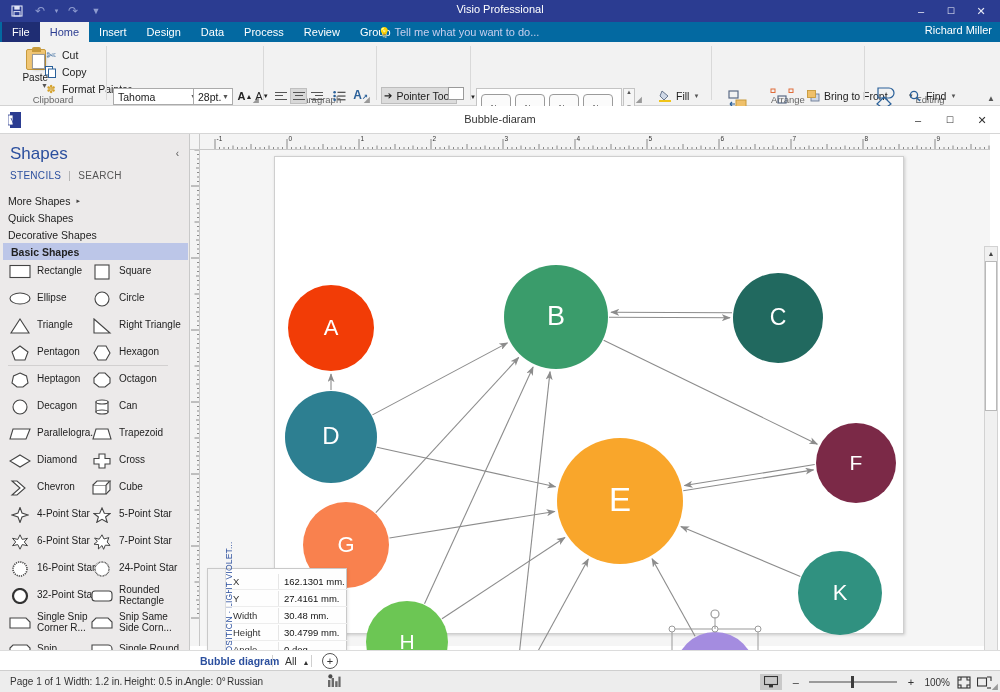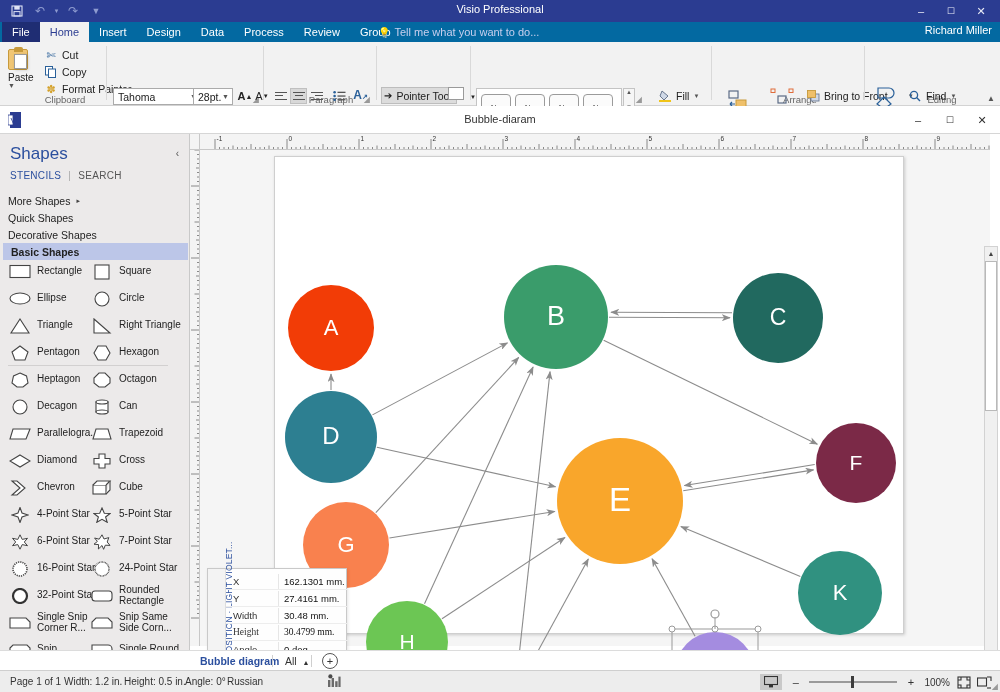--- a/index.html
+++ b/index.html
@@ -55,34 +55,34 @@
     position:absolute; right:8px; top:24px; font-size:11px; color:#ffffff;
   }
 
   
   .ribbon {
     position:absolute; left:0; top:42px; width:1000px; height:64px;
     background:#f2f2f2; border-bottom:1px solid #d3d3d3;
   }
   .rgroup { position:absolute; top:0; height:64px; }
   .rgroup .glabel {
-    position:absolute; bottom:1px; left:12px; width:100%; text-align:center;
+    position:absolute; bottom:1px; left:0; width:100%; text-align:center;
     font-size:9.5px; color:#666; white-space:nowrap;
   }
   .gsep {
     position:absolute; top:4px; width:1px; height:54px; background:#d9d9d9;
   }
   .dlg {
     position:absolute; bottom:2px; font-size:8px; color:#999;
   }
 
   
   .paste-btn {
     position:absolute; left:8px; top:3px; width:40px; height:52px;
-    display:flex; flex-direction:column; align-items:flex-start; justify-content:flex-start;
+    display:flex; flex-direction:column; align-items:flex-end; justify-content:flex-start;
     cursor:default;
   }
   .clipicon {
     width:22px; height:24px; position:relative; margin-top:2px;
   }
   .clipicon .board { position:absolute; left:0; top:2px; width:20px; height:21px; background:#f0c675; border:1px solid #c79a3c; border-radius:2px;}
   .clipicon .clip { position:absolute; left:6px; top:0px; width:9px; height:5px; background:#c79a3c; border-radius:2px 2px 0 0;}
   .clipicon .page { position:absolute; left:6px; top:7px; width:13px; height:15px; background:#fff; border:1px solid #9a9a9a;}
   .paste-btn .lbl { font-size:10px; margin-top:1px; }
   .paste-btn .caret { font-size:7px; color:#555; line-height:6px; }
@@ -1351,21 +1351,21 @@
       <div class="sprow" style="top:21px;">
         <span class="k">Y</span>
         <span class="vdiv"></span>
         <span class="v">27.4161 mm.</span>
       </div>
       <div class="sprow" style="top:38px;">
         <span class="k">Width</span>
         <span class="vdiv"></span>
         <span class="v">30.48 mm.</span>
       </div>
-      <div class="sprow" style="top:55px;font-family:Liberation Serif, serif;">
+      <div class="sprow" style="top:55px;">
         <span class="k">Height</span>
         <span class="vdiv"></span>
         <span class="v">30.4799 mm.</span>
       </div>
       <div class="sprow" style="top:72px;">
         <span class="k">Angle</span>
         <span class="vdiv"></span>
         <span class="v">0 deg.</span>
       </div>
       <div class="sprow" style="top:89px; border-bottom:none;">

